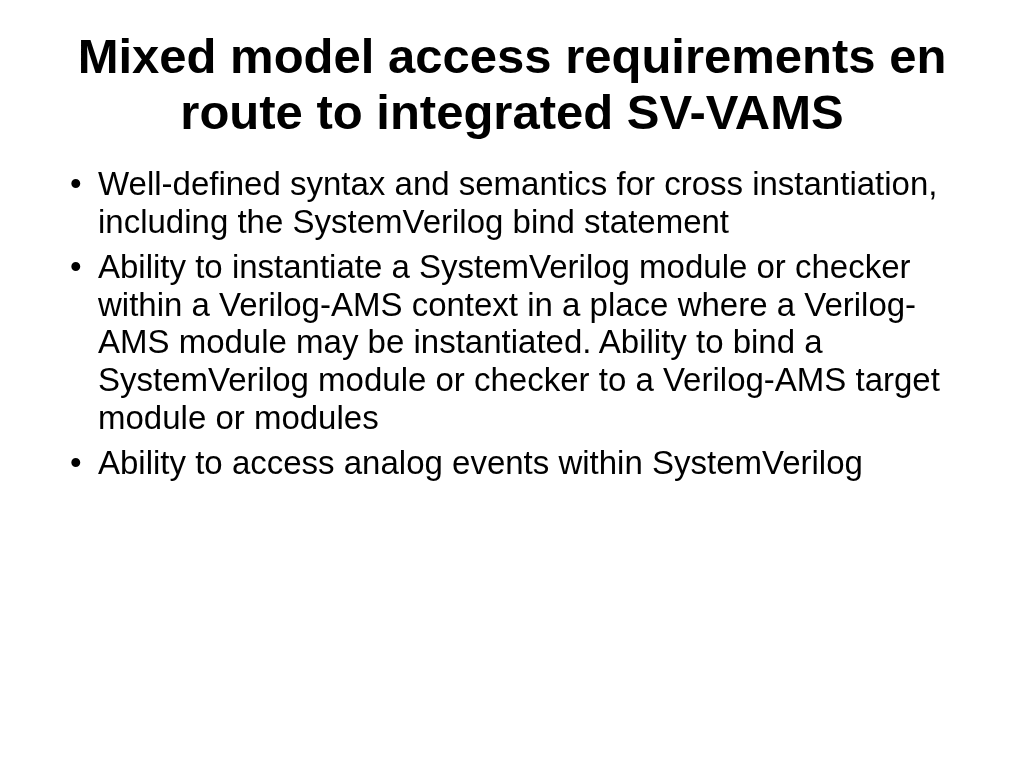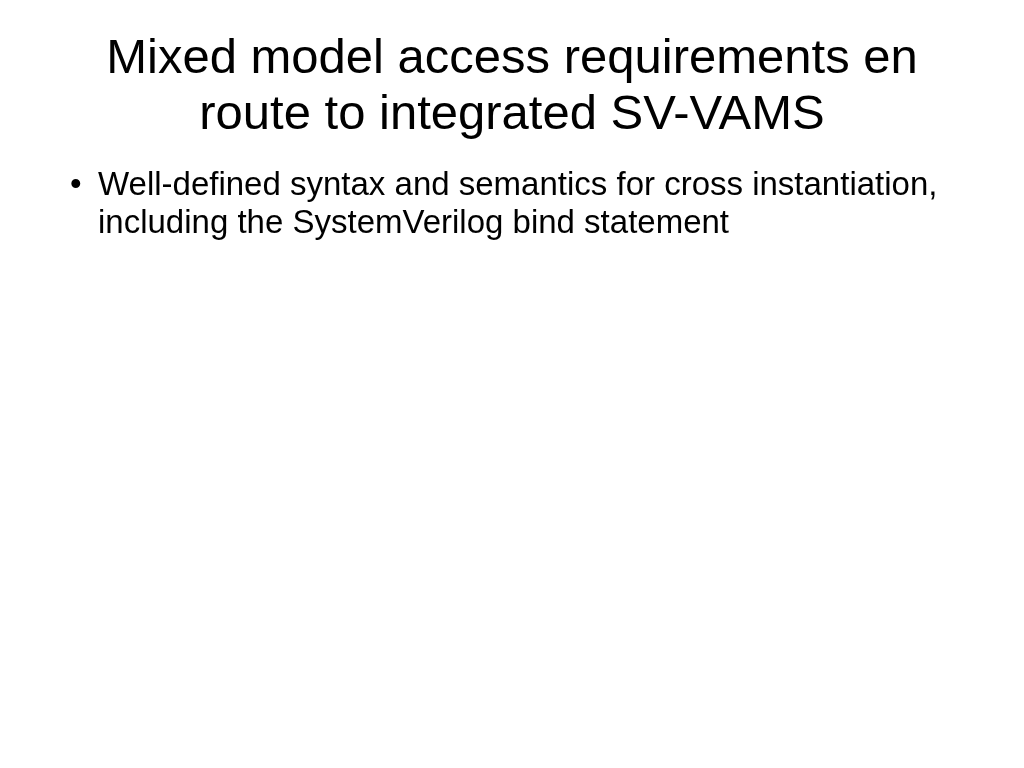--- a/index.html
+++ b/index.html
@@ -15,21 +15,21 @@
     color: #000000;
     overflow: hidden;
   }
   .slide {
     width: 100%;
     height: 100%;
     padding: 28px 50px 40px 50px;
   }
   .title {
     font-size: 49px;
-    font-weight: normal;
+    font-weight: bold;
     text-align: center;
     line-height: 1.15;
     margin-bottom: 24px;
     letter-spacing: 0px;
   }
   .bullets {
     list-style: none;
     padding-left: 48px;
   }
   .bullets li {
@@ -47,14 +47,16 @@
     font-size: 33px;
   }
 </style>
 </head>
 <body>
 
 <div class="slide">
   <h1 class="title">Mixed model access requirements en route to integrated SV-VAMS</h1>
   <ul class="bullets">
     <li>Well-defined syntax and semantics for cross instantiation, including the SystemVerilog bind statement</li>
+    <li>Ability to instantiate a SystemVerilog module or checker within a Verilog-AMS context in a place where a Verilog-AMS module may be instantiated. Ability to bind a SystemVerilog module or checker to a Verilog-AMS target module or modules</li>
+    <li>Ability to access analog events within SystemVerilog</li>
   </ul>
 </div>
 
 </body></html>

